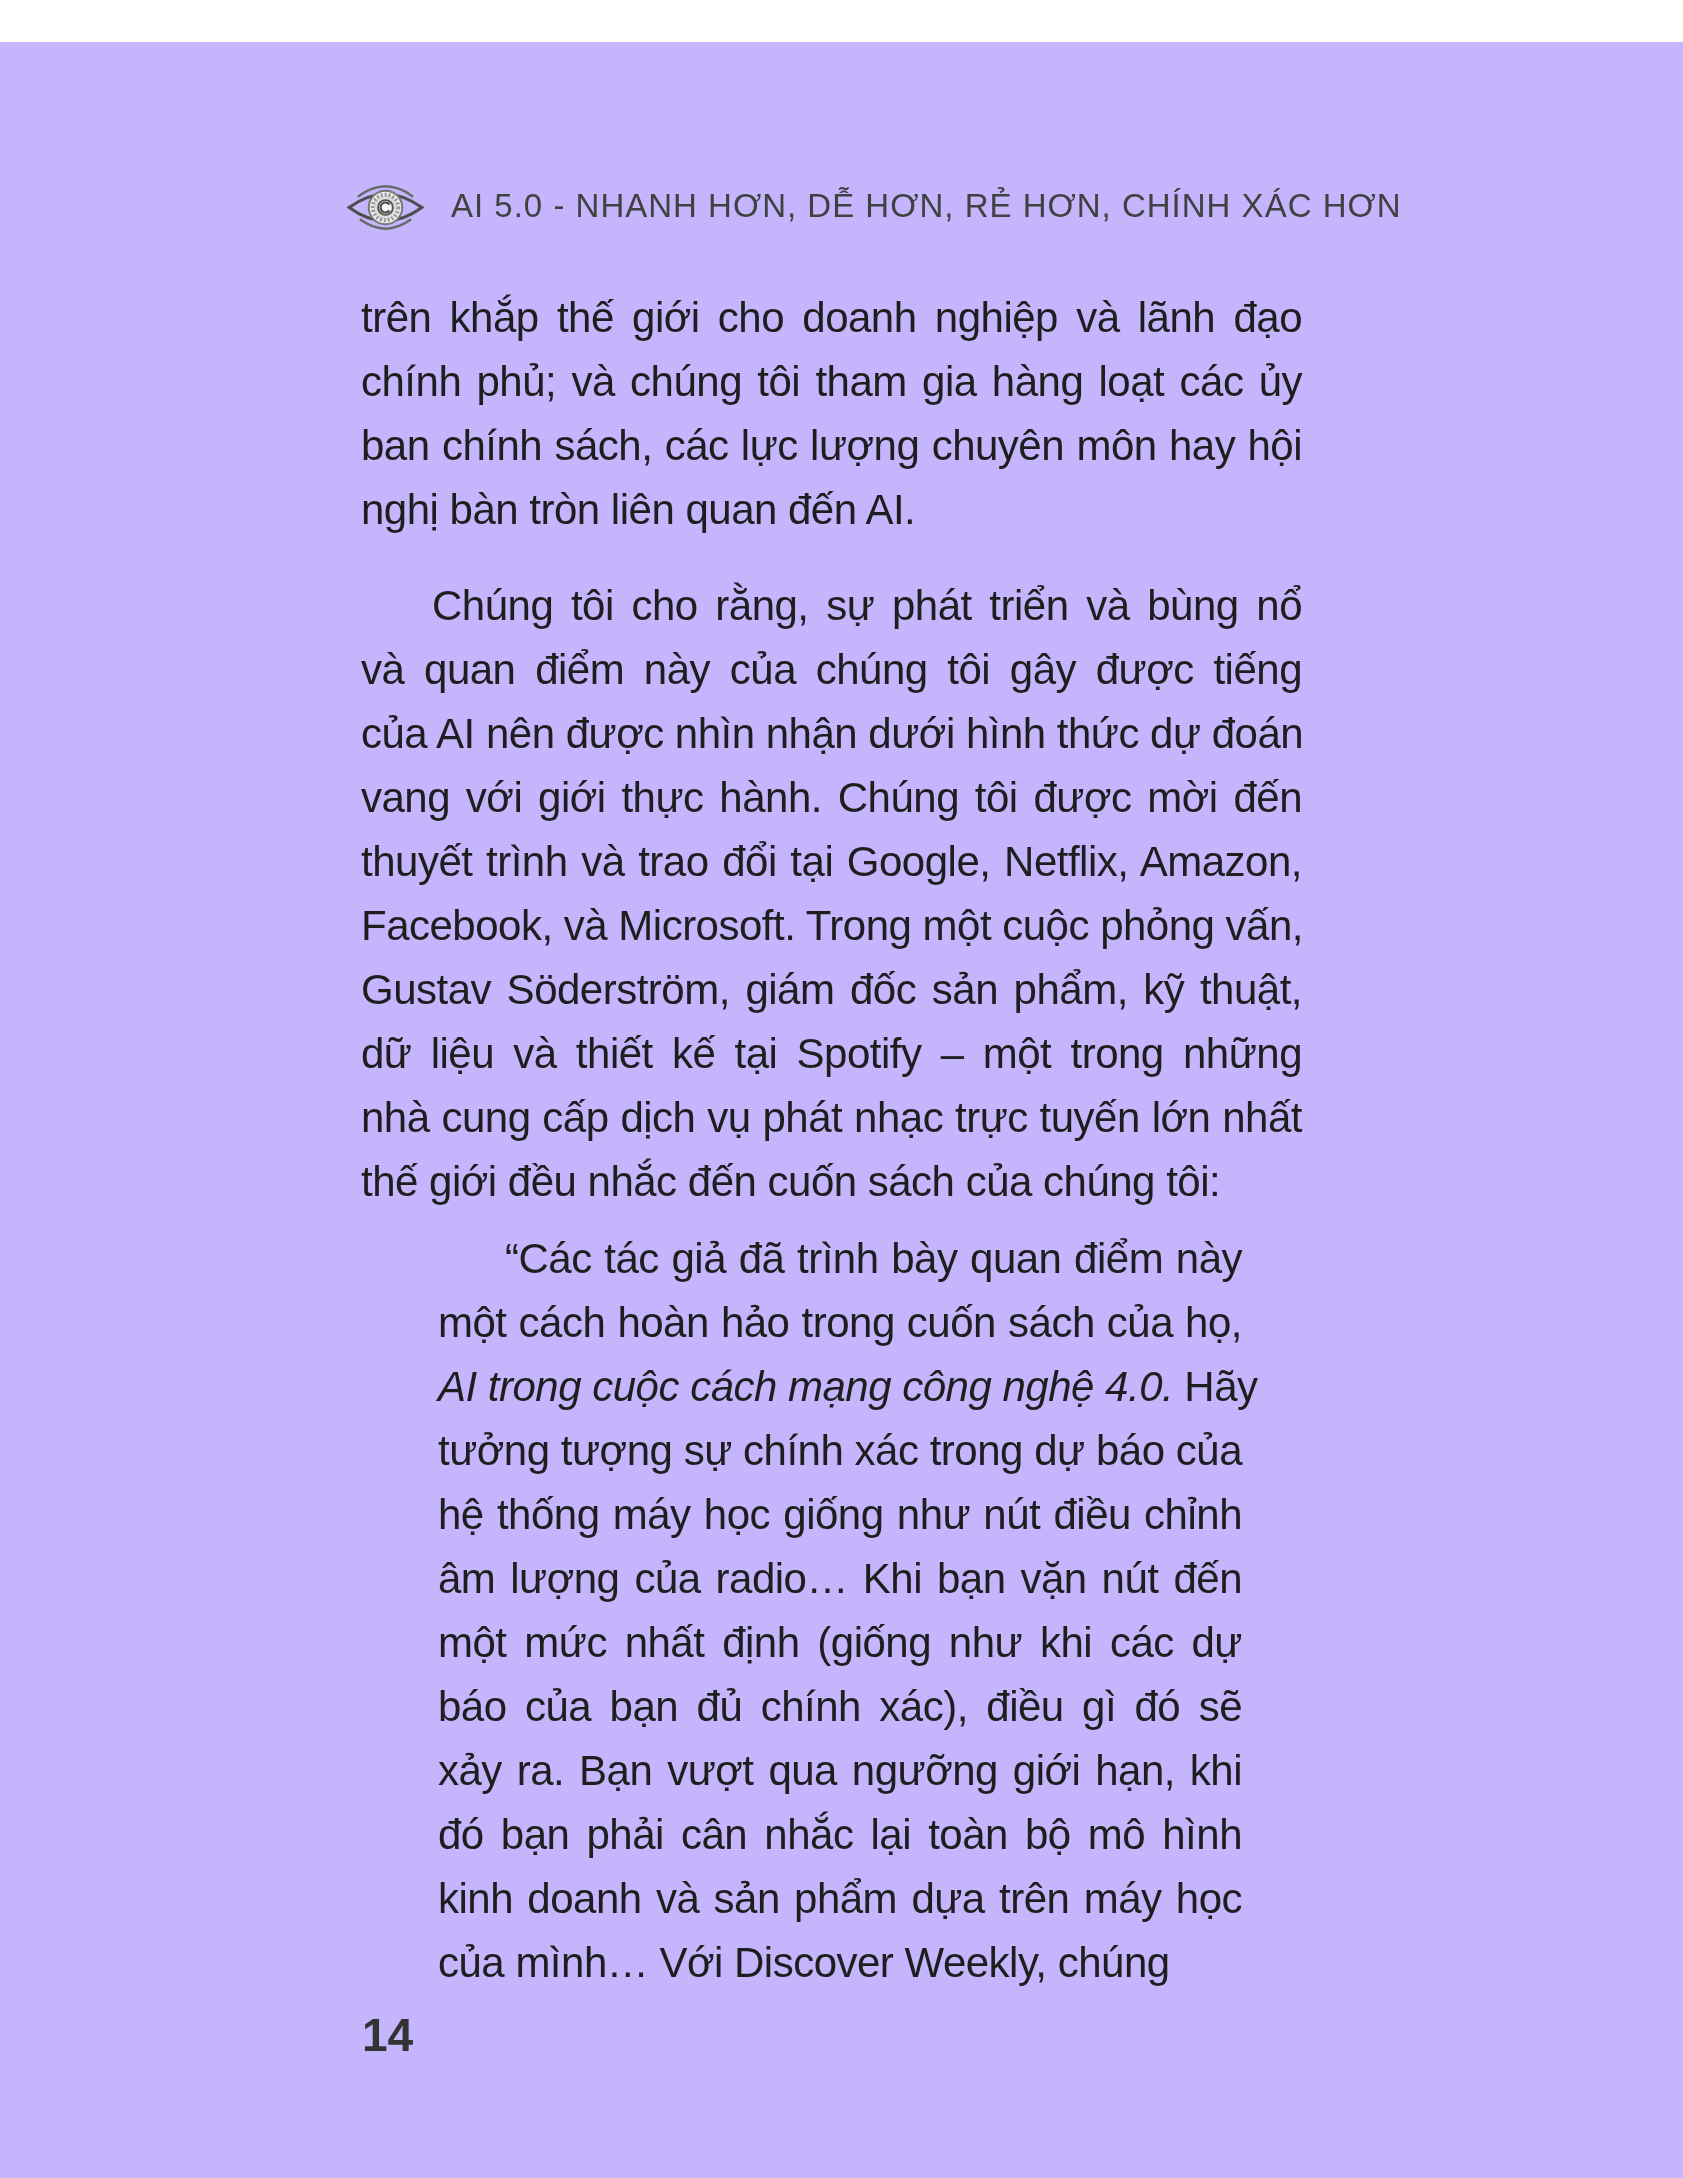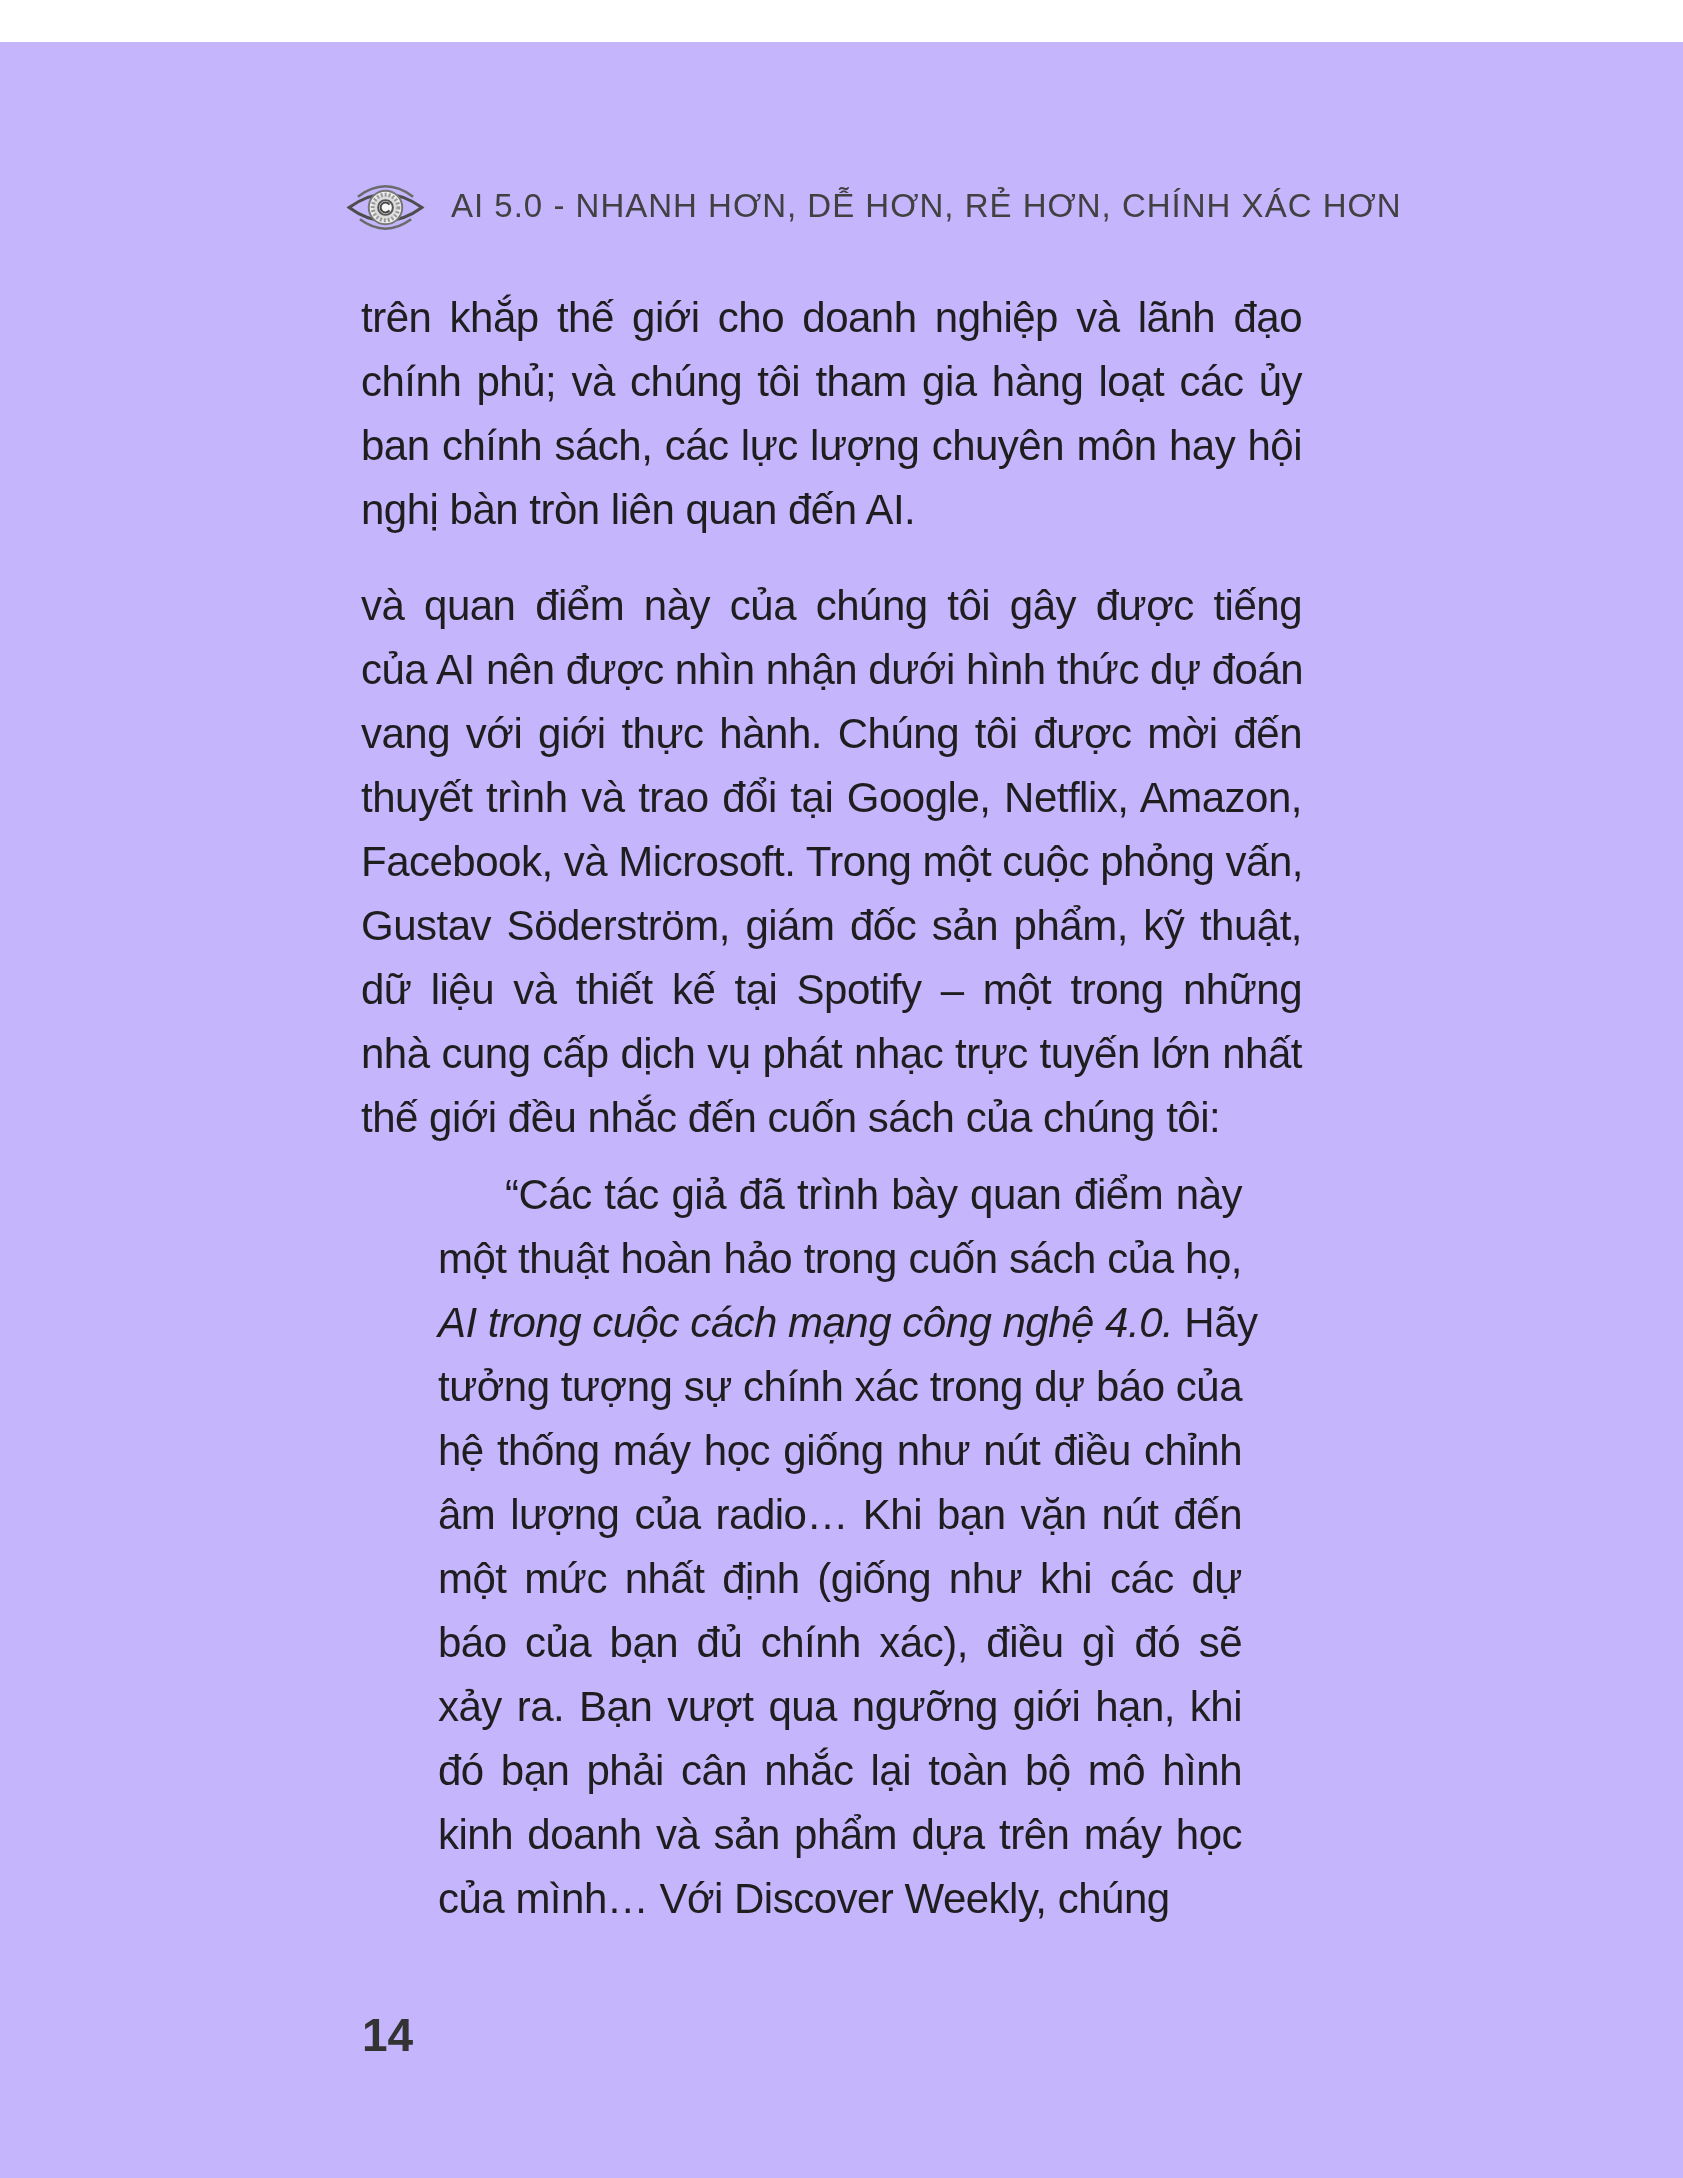--- a/index.html
+++ b/index.html
@@ -100,33 +100,34 @@
   </header>
 
   <main class="text-column" data-name="text-column">
       <div class="block" data-name="paragraph-1">
         <div class="line first" data-name="paragraph-1-line-1"><span>trên khắp thế giới cho doanh nghiệp và lãnh đạo</span></div>
         <div class="line" data-name="paragraph-1-line-2"><span>chính phủ; và chúng tôi tham gia hàng loạt các ủy</span></div>
         <div class="line" data-name="paragraph-1-line-3"><span>ban chính sách, các lực lượng chuyên môn hay hội</span></div>
         <div class="line last" data-name="paragraph-1-line-4"><span>nghị bàn tròn liên quan đến AI.</span></div>
       </div>
       <div class="block" data-name="paragraph-2">
+        <div class="line first" data-name="paragraph-2-line-1"><span>Chúng tôi cho rằng, sự phát triển và bùng nổ</span></div>
         <div class="line" data-name="paragraph-2-line-3"><span>và quan điểm này của chúng tôi gây được tiếng</span></div>
         <div class="line" data-name="paragraph-2-line-2"><span>của AI nên được nhìn nhận dưới hình thức dự đoán</span></div>
         <div class="line" data-name="paragraph-2-line-4"><span>vang với giới thực hành. Chúng tôi được mời đến</span></div>
         <div class="line" data-name="paragraph-2-line-5"><span>thuyết trình và trao đổi tại Google, Netflix, Amazon,</span></div>
         <div class="line" data-name="paragraph-2-line-6"><span>Facebook, và Microsoft. Trong một cuộc phỏng vấn,</span></div>
         <div class="line" data-name="paragraph-2-line-7"><span>Gustav Söderström, giám đốc sản phẩm, kỹ thuật,</span></div>
         <div class="line" data-name="paragraph-2-line-8"><span>dữ liệu và thiết kế tại Spotify – một trong những</span></div>
         <div class="line" data-name="paragraph-2-line-9"><span>nhà cung cấp dịch vụ phát nhạc trực tuyến lớn nhất</span></div>
         <div class="line last" data-name="paragraph-2-line-10"><span>thế giới đều nhắc đến cuốn sách của chúng tôi:</span></div>
       </div>
       <div class="block" data-name="pull-quote">
         <div class="line first" data-name="pull-quote-line-1"><span>“Các tác giả đã trình bày quan điểm này</span></div>
-        <div class="line" data-name="pull-quote-line-2"><span>một thuật hoàn hảo trong cuốn sách của họ,</span></div>
+        <div class="line" data-name="pull-quote-line-2"><span>một cách hoàn hảo trong cuốn sách của họ,</span></div>
         <div class="line" data-name="pull-quote-line-3"><span class="italic">AI trong cuộc cách mạng công nghệ 4.0.</span><span> Hãy</span></div>
         <div class="line" data-name="pull-quote-line-4"><span>tưởng tượng sự chính xác trong dự báo của</span></div>
         <div class="line" data-name="pull-quote-line-5"><span>hệ thống máy học giống như nút điều chỉnh</span></div>
         <div class="line" data-name="pull-quote-line-6"><span>âm lượng của radio… Khi bạn vặn nút đến</span></div>
         <div class="line" data-name="pull-quote-line-7"><span>một mức nhất định (giống như khi các dự</span></div>
         <div class="line" data-name="pull-quote-line-8"><span>báo của bạn đủ chính xác), điều gì đó sẽ</span></div>
         <div class="line" data-name="pull-quote-line-9"><span>xảy ra. Bạn vượt qua ngưỡng giới hạn, khi</span></div>
         <div class="line" data-name="pull-quote-line-10"><span>đó bạn phải cân nhắc lại toàn bộ mô hình</span></div>
         <div class="line" data-name="pull-quote-line-11"><span>kinh doanh và sản phẩm dựa trên máy học</span></div>
         <div class="line last" data-name="pull-quote-line-12"><span>của mình… Với Discover Weekly, chúng</span></div>

